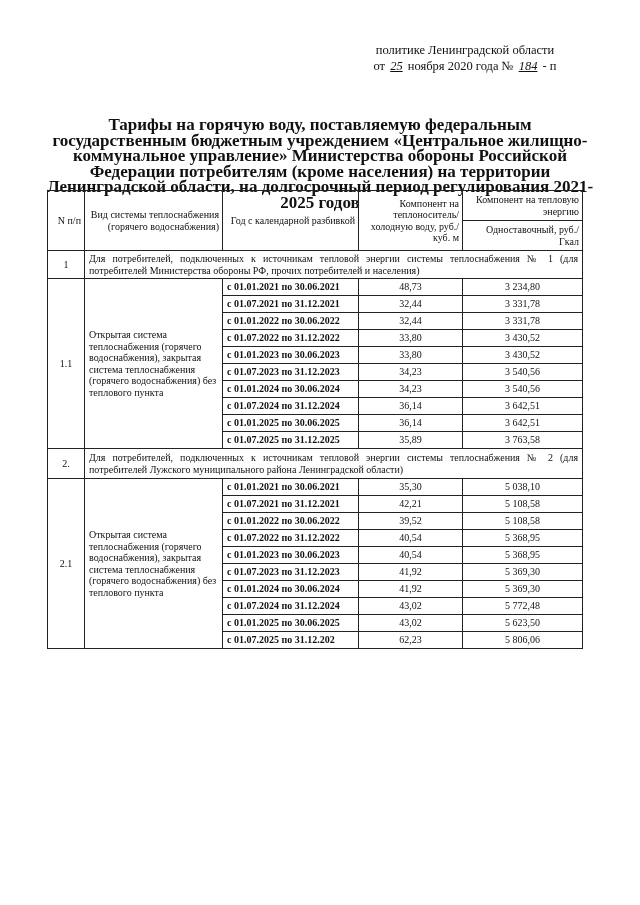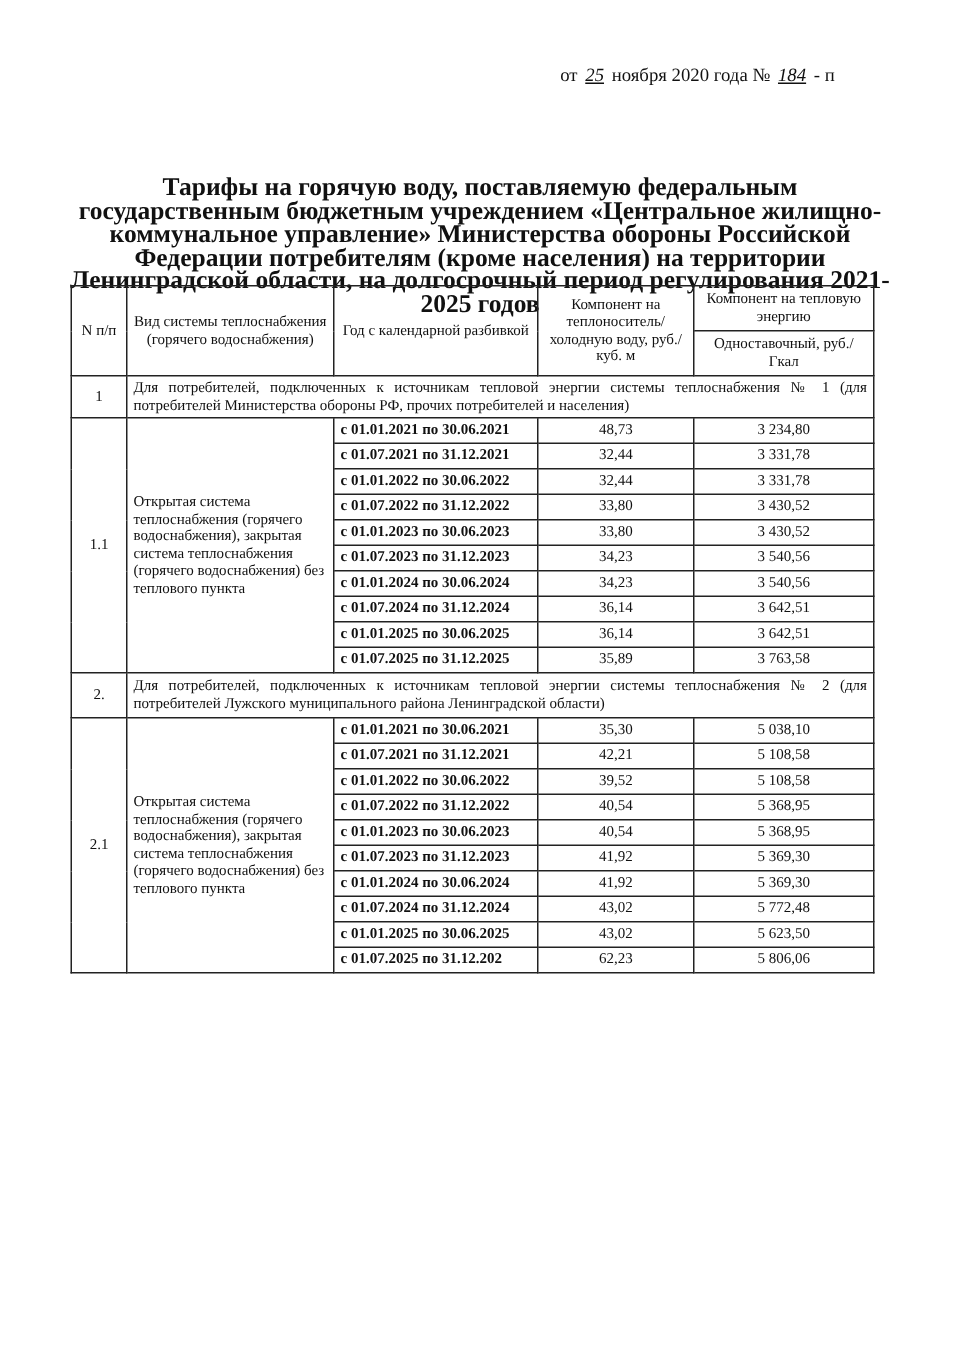--- a/index.html
+++ b/index.html
@@ -17,30 +17,31 @@
     text-align: center; font-weight: bold; font-size: 17px; line-height: 15.5px;
   }
   table.tariffs {
     position: absolute; top: 190px; left: 47px; width: 535px;
     border-collapse: collapse; table-layout: fixed; font-size: 10px;
   }
   table.tariffs td {
     border: 1px solid #222; padding: 0 3px; vertical-align: middle; line-height: 11.5px;
   }
   .c { text-align: center; }
-  .hdr td { text-align: center; }
+  .hdr td { text-align: right; }
   .sec td.desc { text-align: justify; font-size: 10px; line-height: 12px; padding: 1px 4px; margin-top: 12px; }
   .row td { height: 16px; }
   .sys { vertical-align: middle; line-height: 12.5px; padding-left: 4px !important; }
   .period { padding-left: 4px !important; white-space: nowrap; font-weight: bold; }
 </style>
 </head>
 <body>
 
 <div class="appendix">
+  <div>политике Ленинградской области</div>
   <div>
     <span>от</span>
     <span class="hand">25</span>
     <span>ноября 2020 года №</span>
     <span class="hand">184</span>
     <span>- п</span>
   </div>
 </div>
 
 <div class="title">Тарифы на горячую воду, поставляемую федеральным государственным бюджетным учреждением «Центральное жилищно-коммунальное управление» Министерства обороны Российской Федерации потребителям (кроме населения) на территории Ленинградской области, на долгосрочный период регулирования 2021-2025 годов</div>

